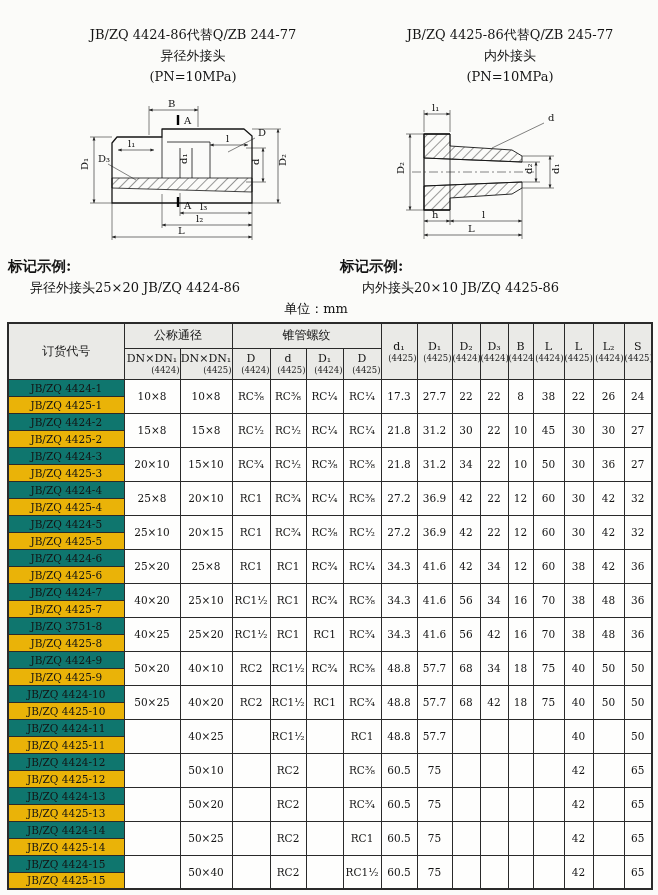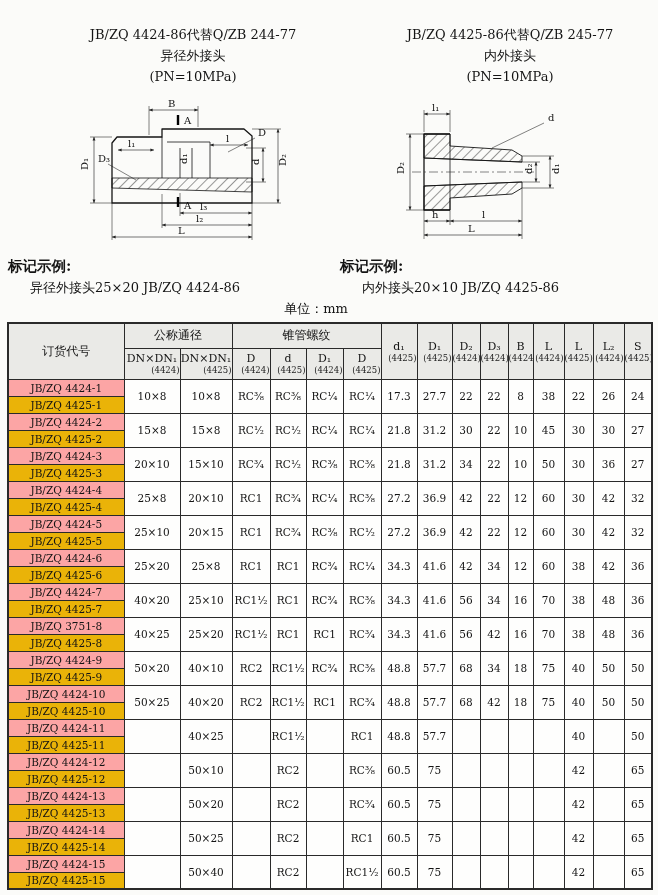--- a/index.html
+++ b/index.html
@@ -44,21 +44,21 @@
   }
   .spec thead th { background: #eaeae7; }
   .spec th.oc { font-size: 12px; }
   .spec .group { font-size: 12px; height: 25px; }
   .spec tr.subrow { height: 31px; }
   .spec .sym { font-size: 11px; line-height: 13px; }
   .spec .std { font-size: 8.5px; line-height: 10px; color: #222; text-align: right; }
   .spec tbody tr { height: 17px; }
   .spec tbody td { font-size: 10.5px; background: #fefefd; }
   .spec td.code { font-size: 10.5px; }
-  .spec td.c4424 { background: #fca5a5; text-align: center; }
+  .spec td.c4424 { background: #0f766e; text-align: center; }
   .spec td.c4425 { background: #eab308; }
 </style>
 </head>
 <body>
 
 <div class="titles-row">
   <div class="tblock left">
     <div>JB/ZQ 4424-86代替Q/ZB 244-77</div>
     <div>异径外接头</div>
     <div>(PN=10MPa)</div>

